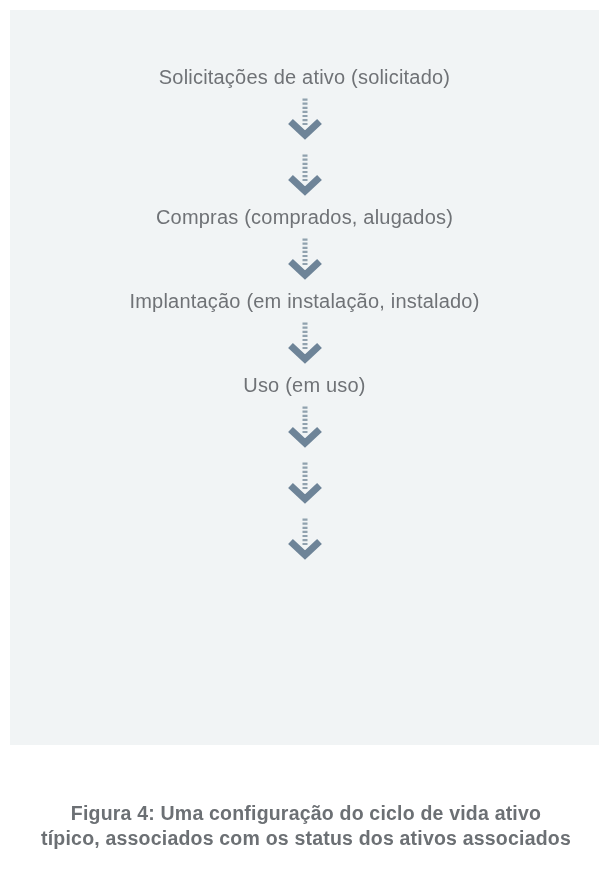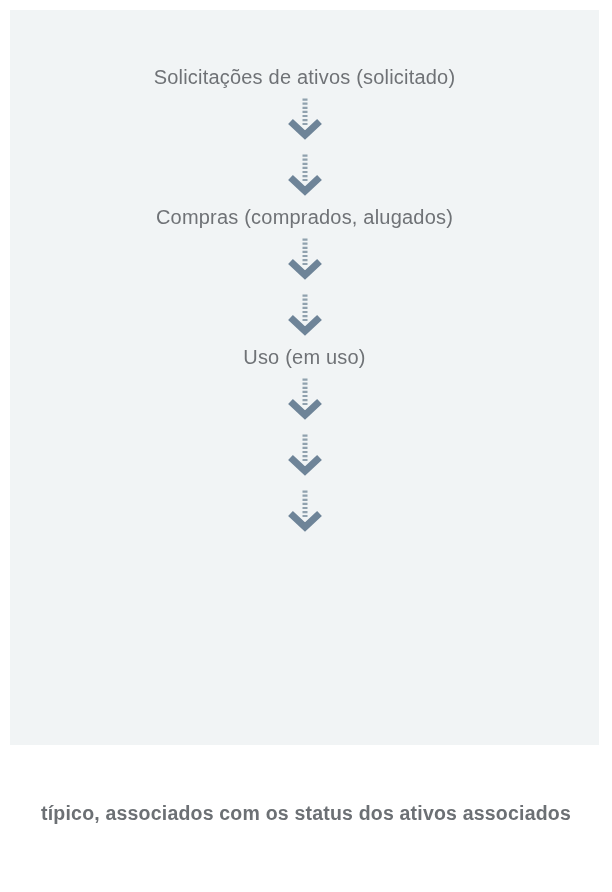--- a/index.html
+++ b/index.html
@@ -76,21 +76,21 @@
     color: var(--caption-text, #6c7074);
   }
   .caption-line { white-space: nowrap; }
 </style>
 </head>
 <body>
 
 <div class="figure-panel">
 
   <div class="stage">
-    <span>Solicitações de ativos (solicitado)</span>
+    <span>Solicitações de ativo (solicitado)</span>
   </div>
 
   <div class="arrow">
     <svg width="36" height="44" viewBox="0 0 36 44" aria-hidden="true">
       <line class="arrow-stem" x1="18" y1="1.5" x2="18" y2="28"></line>
       <polyline class="arrow-head" points="3.5,24.5 18,38 32.5,24.5"></polyline>
     </svg>
   </div>
 
 
@@ -105,20 +105,23 @@
     <span>Compras (comprados, alugados)</span>
   </div>
 
   <div class="arrow">
     <svg width="36" height="44" viewBox="0 0 36 44" aria-hidden="true">
       <line class="arrow-stem" x1="18" y1="1.5" x2="18" y2="28"></line>
       <polyline class="arrow-head" points="3.5,24.5 18,38 32.5,24.5"></polyline>
     </svg>
   </div>
 
+  <div class="stage">
+    <span>Implantação (em instalação, instalado)</span>
+  </div>
 
   <div class="arrow">
     <svg width="36" height="44" viewBox="0 0 36 44" aria-hidden="true">
       <line class="arrow-stem" x1="18" y1="1.5" x2="18" y2="28"></line>
       <polyline class="arrow-head" points="3.5,24.5 18,38 32.5,24.5"></polyline>
     </svg>
   </div>
 
   <div class="stage">
     <span>Uso (em uso)</span>
@@ -144,14 +147,15 @@
     <svg width="36" height="44" viewBox="0 0 36 44" aria-hidden="true">
       <line class="arrow-stem" x1="18" y1="1.5" x2="18" y2="28"></line>
       <polyline class="arrow-head" points="3.5,24.5 18,38 32.5,24.5"></polyline>
     </svg>
   </div>
 
 
 </div>
 
 <div class="figure-caption">
+  <div class="caption-line">Figura 4: Uma configuração do ciclo de vida ativo</div>
   <div class="caption-line">típico, associados com os status dos ativos associados</div>
 </div>
 
 </body></html>

